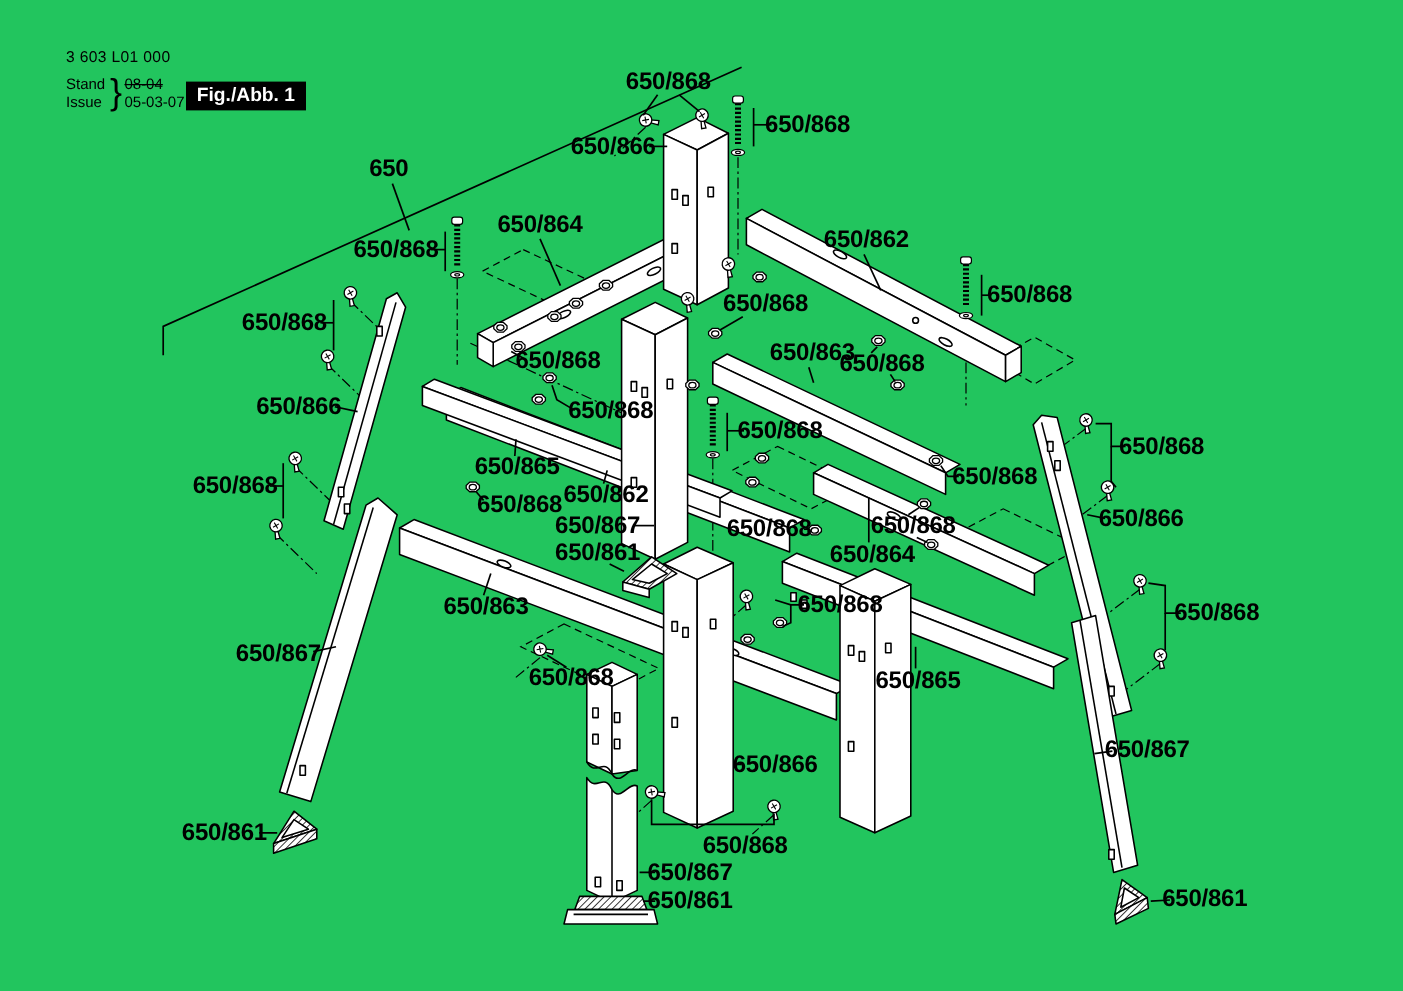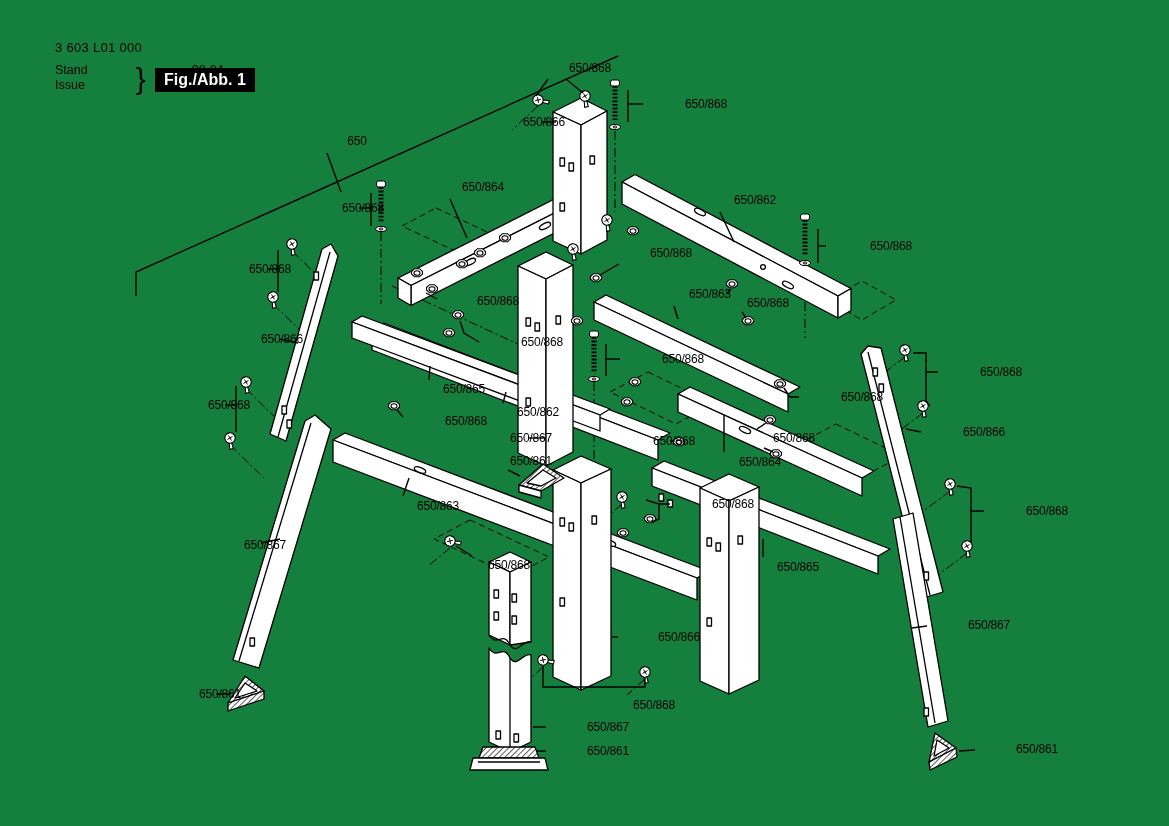--- a/index.html
+++ b/index.html
@@ -1,29 +1,29 @@
 <!DOCTYPE html>
 <html><head>
 <meta charset="utf-8">
 <style>
   html,body{margin:0;padding:0;background:#e8e8e8;}
-  .page{position:relative;width:1169px;height:826px;background:#15803d;overflow:hidden;
+  .page{position:relative;width:1169px;height:826px;background:#22c55e;overflow:hidden;
         font-family:"Liberation Sans",sans-serif;color:#000;margin:0 auto;}
   .title-block{position:absolute;left:55px;top:40px;}
   .part-number{font-size:13px;letter-spacing:.3px;}
-  .rev-row{display:flex;align-items:flex-end;margin-top:8px;gap:44px;}
+  .rev-row{display:flex;align-items:center;margin-top:8px;}
   .rev-labels div,.rev-vals div{font-size:12.5px;line-height:15px;}
   .rev-brace{font-size:30px;font-weight:400;line-height:28px;margin:0 2px 0 4px;}
   .struck{text-decoration:line-through;}
   .fig-badge{position:absolute;left:100px;top:28px;background:#000;color:#fff;
              font-size:16px;font-weight:700;padding:3px 9px;white-space:nowrap;}
   .legal-notes{position:absolute;left:55px;top:723px;font-size:12.5px;line-height:15.5px;}
   #art{position:absolute;left:0;top:0;}
-  .part-label{position:absolute;transform:translate(-50%,-50%);font-size:12px;font-weight:400;
-              letter-spacing:-0.2px;white-space:nowrap;line-height:1;margin-left:33px;}
+  .part-label{position:absolute;transform:translate(-50%,-50%);font-size:20px;font-weight:700;
+              letter-spacing:-0.2px;white-space:nowrap;line-height:1;}
   #leader-layer polyline{fill:none;stroke:#000;stroke-width:1.4;}
 </style>
 </head>
 <body>
 
 <div class="page">
 
   <div class="title-block">
     <div class="part-number">3 603 L01 000</div>
     <div class="rev-row">

